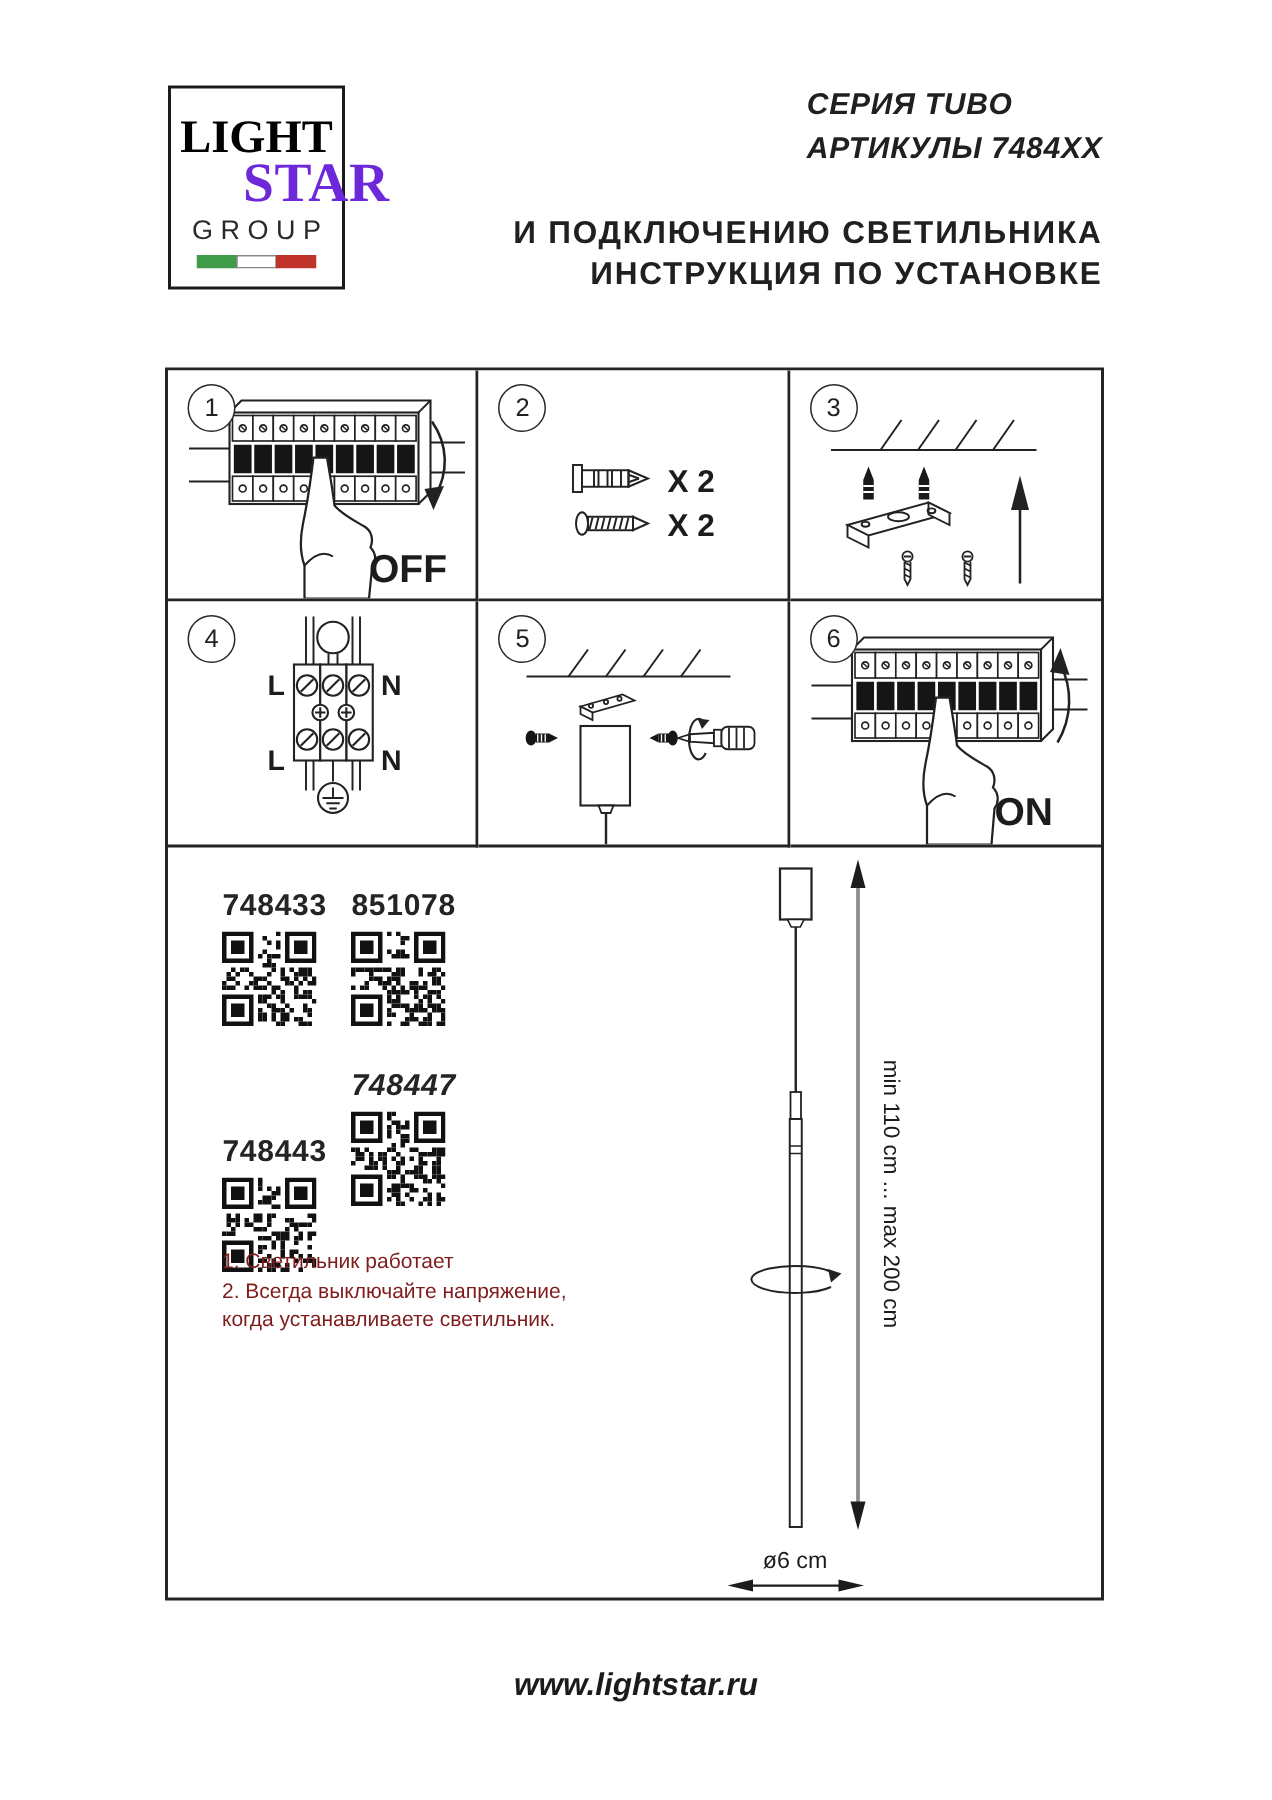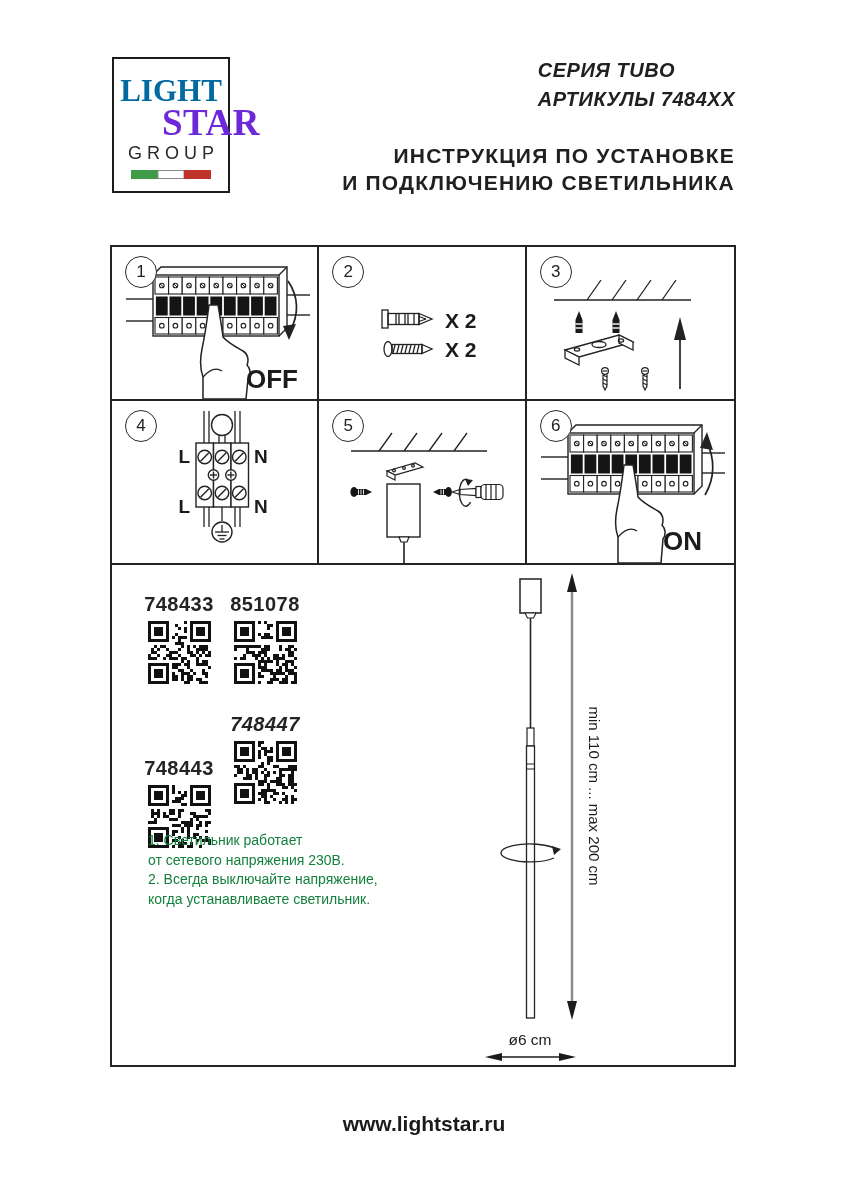--- a/index.html
+++ b/index.html
@@ -2,21 +2,21 @@
 <html><head>
 <meta charset="utf-8">
 <style>
   html,body{margin:0;padding:0;background:#ffffff;}
   .page{position:relative;width:848px;height:1200px;background:#fff;
         font-family:"Liberation Sans",sans-serif;color:#1d1d1d;overflow:hidden;}
   
   .logo-box{position:absolute;left:112px;top:57px;width:114px;height:132px;
             border:2px solid #1c1c1c;text-align:center;}
   .logo-word1{font-family:"Liberation Serif",serif;font-weight:bold;font-size:31px;
-              line-height:1;margin-top:16px;letter-spacing:0px;color:#0369a1;}
+              line-height:1;margin-top:16px;letter-spacing:0px;color:#000000;}
   .logo-word2{font-family:"Liberation Serif",serif;font-weight:bold;font-size:37px;
               line-height:0.9;letter-spacing:0.5px;color:#6d28d9;padding-left:48px;}
   .logo-word3{font-size:18px;letter-spacing:5px;margin-top:4px;color:#2a2a2a;
               padding-left:5px;}
   .logo-flag{width:80px;height:9px;margin:6px auto 0;display:flex;}
   
   .hdr{position:absolute;right:113px;top:56px;text-align:left;font-style:italic;}
   .hdr-line{font-weight:bold;font-size:20px;line-height:29px;letter-spacing:0.5px;color:#202020;}
   .hdr-title{position:absolute;right:113px;top:142px;text-align:right;}
   .hdr-title .hdr-line{font-size:21px;line-height:27px;letter-spacing:1.2px;}
@@ -25,27 +25,27 @@
   .steps{display:grid;grid-template-columns:1fr 1fr 1fr;}
   .cell{position:relative;height:152px;border-bottom:2px solid #242424;background:#fff;}
   .cell.r2{height:162px;}
   .cell.c1,.cell.c2{border-right:2px solid #242424;}
   .cell svg{position:absolute;left:0;top:0;}
   .stepnum{position:absolute;left:13px;top:9px;width:30px;height:30px;border:1.4px solid #2a2a2a;
            border-radius:50%;display:flex;align-items:center;justify-content:center;
            font-size:17px;color:#222;background:#fff;z-index:2;}
   
   .bottom{position:relative;height:500px;}
-  .qr-item{position:absolute;width:78px;text-align:center;}
+  .qr-item{position:absolute;width:78px;text-align:right;}
   .qr-label{font-weight:bold;font-size:20px;letter-spacing:0.5px;color:#242424;margin-bottom:5px;}
   .qr-pix{width:63px;height:63px;margin:0 auto;}
   .notes{position:absolute;left:36px;top:266px;width:260px;font-size:14px;
-         line-height:19.5px;color:#15803d;}
+         line-height:19.5px;color:#7f1d1d;}
   .footer{position:absolute;left:0;top:1112px;width:848px;text-align:center;
-          font-weight:bold;font-size:21px;color:#1b1b1b;}
+          font-weight:bold;font-size:21px;color:#1b1b1b;font-style:italic;}
   text{font-family:"Liberation Sans",sans-serif;}
 </style>
 </head>
 <body>
 
 <div class="page">
 
   <div class="logo-box">
     <div class="logo-word1">LIGHT</div>
     <div class="logo-word2">STAR</div>
@@ -57,22 +57,22 @@
         <rect x="53" y="0" width="27" height="9" fill="#c0332b"></rect>
       </svg>
     </div>
   </div>
 
   <div class="hdr">
     <div class="hdr-line">СЕРИЯ TUBO</div>
     <div class="hdr-line">АРТИКУЛЫ 7484XX</div>
   </div>
   <div class="hdr-title">
+    <div class="hdr-line">И ПОДКЛЮЧЕНИЮ СВЕТИЛЬНИКА</div>
     <div class="hdr-line">ИНСТРУКЦИЯ ПО УСТАНОВКЕ</div>
-    <div class="hdr-line">И ПОДКЛЮЧЕНИЮ СВЕТИЛЬНИКА</div>
   </div>
 
   <div class="frame">
     <div class="steps">
 
       <div class="cell c1">
         <div class="stepnum">
             <span>1</span>
           </div>
         <svg width="206" height="152" viewBox="0 0 206 152">
@@ -873,21 +873,20 @@
               <rect x="6" y="6" width="9" height="9" fill="#111"></rect>
               <rect x="43.5" y="1.5" width="18" height="18" fill="none" stroke="#111" stroke-width="3"></rect>
               <rect x="48" y="6" width="9" height="9" fill="#111"></rect>
               <rect x="1.5" y="43.5" width="18" height="18" fill="none" stroke="#111" stroke-width="3"></rect>
               <rect x="6" y="48" width="9" height="9" fill="#111"></rect>
             </svg></div>
       </div>
 
       <div class="notes">
         <div>1. Светильник работает</div>
-        <div>от сетевого напряжения 230В.</div>
         <div>2. Всегда выключайте напряжение,</div>
         <div>когда устанавливаете светильник.</div>
       </div>
 
       <svg style="position:absolute;left:328px;top:3px;" width="200" height="497" viewBox="0 0 200 497">
         <g stroke="#222" fill="#fff">
           <rect x="80" y="11" width="21" height="34" stroke-width="1.5"></rect>
           <polygon points="85,45 96,45 93.5,50 87.5,50" stroke-width="1.1"></polygon>
           <line x1="90.5" y1="50" x2="90.5" y2="160" stroke-width="1.6"></line>
           <rect x="87" y="160" width="7" height="18" stroke-width="1.2"></rect>

